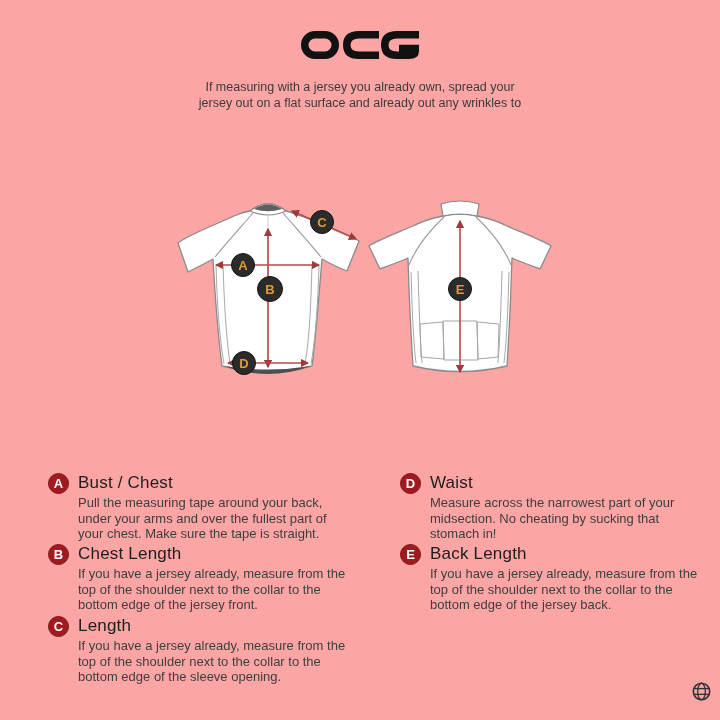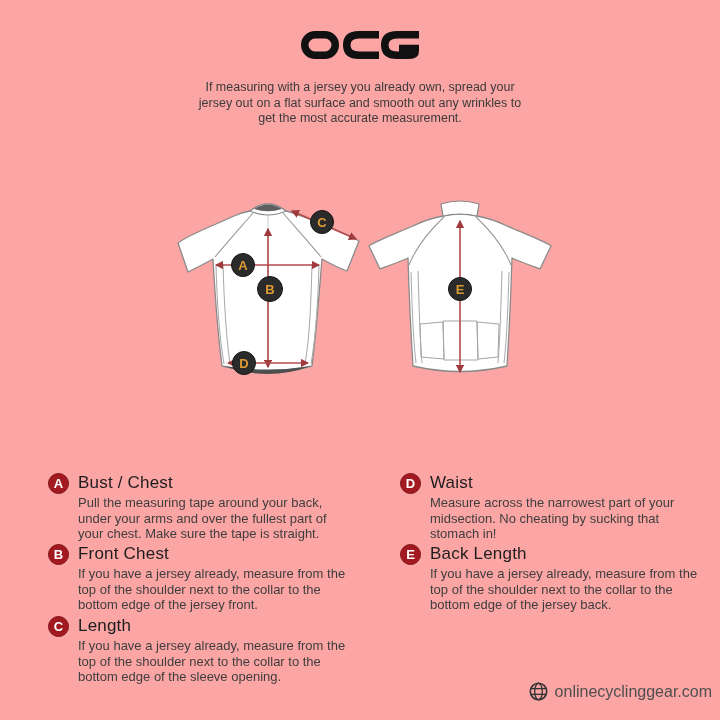--- a/index.html
+++ b/index.html
@@ -37,22 +37,21 @@
   <div class="logo-wrap" aria-label="OCG">
     <svg width="118" height="28" viewBox="0 0 118 28">
       <rect x="3.75" y="3.75" width="30.5" height="20.5" rx="10.25" fill="none" stroke="#111" stroke-width="7.5"></rect>
       <path d="M 78 3.75 H 58 Q 45.75 3.75 45.75 14 Q 45.75 24.25 58 24.25 H 78" fill="none" stroke="#111" stroke-width="7.5"></path>
       <path d="M 118 3.75 H 96 Q 83.75 3.75 83.75 14 Q 83.75 24.25 96 24.25 H 108 Q 114.25 24.25 114.25 20 V 17.5 H 98" fill="none" stroke="#111" stroke-width="7.5"></path>
     </svg>
   </div>
 
   <div class="intro">
     <div>If measuring with a jersey you already own, spread your</div>
-    <div>jersey out on a flat surface and smooth out any wrinkles to</div>
-    <div>get the most accurate measurement.</div>
+    <div>jersey out on a flat surface and already out any wrinkles to</div>
   </div>
 
   <svg class="diagram-svg" width="420" height="215" viewBox="150 185 420 215">
     <defs>
       <marker id="ah" viewBox="0 0 10 10" refX="8.5" refY="5" markerWidth="5.2" markerHeight="5.2" orient="auto-start-reverse">
         <path d="M0 0 L10 5 L0 10 Z" fill="#9e3a3c"></path>
       </marker>
     </defs>
 
     <g>
@@ -141,21 +140,21 @@
   </svg>
 
   <div class="section sec-a">
     <span class="badge">A</span>
     <div class="sec-title">Bust / Chest</div>
     <div class="sec-body">Pull the measuring tape around your back, under your arms and over the fullest part of your chest. Make sure the tape is straight.</div>
   </div>
 
   <div class="section sec-b">
     <span class="badge">B</span>
-    <div class="sec-title">Front Chest</div>
+    <div class="sec-title">Chest Length</div>
     <div class="sec-body">If you have a jersey already, measure from the top of the shoulder next to the collar to the bottom edge of the jersey front.</div>
   </div>
 
   <div class="section sec-c">
     <span class="badge">C</span>
     <div class="sec-title">Length</div>
     <div class="sec-body">If you have a jersey already, measure from the top of the shoulder next to the collar to the bottom edge of the sleeve opening.</div>
   </div>
 
   <div class="section sec-d">
@@ -170,16 +169,15 @@
     <div class="sec-body">If you have a jersey already, measure from the top of the shoulder next to the collar to the bottom edge of the jersey back.</div>
   </div>
 
   <div class="footer">
     <svg width="21" height="21" viewBox="0 0 22 22">
       <circle cx="11" cy="11" r="8.6" fill="none" stroke="#333" stroke-width="1.7"></circle>
       <ellipse cx="11" cy="11" rx="4" ry="8.6" fill="none" stroke="#333" stroke-width="1.4"></ellipse>
       <line x1="2.6" y1="8" x2="19.4" y2="8" stroke="#333" stroke-width="1.4"></line>
       <line x1="2.6" y1="14" x2="19.4" y2="14" stroke="#333" stroke-width="1.4"></line>
     </svg>
-    <span class="footer-text">onlinecyclinggear.com</span>
   </div>
 
 </div>
 
 </body></html>

